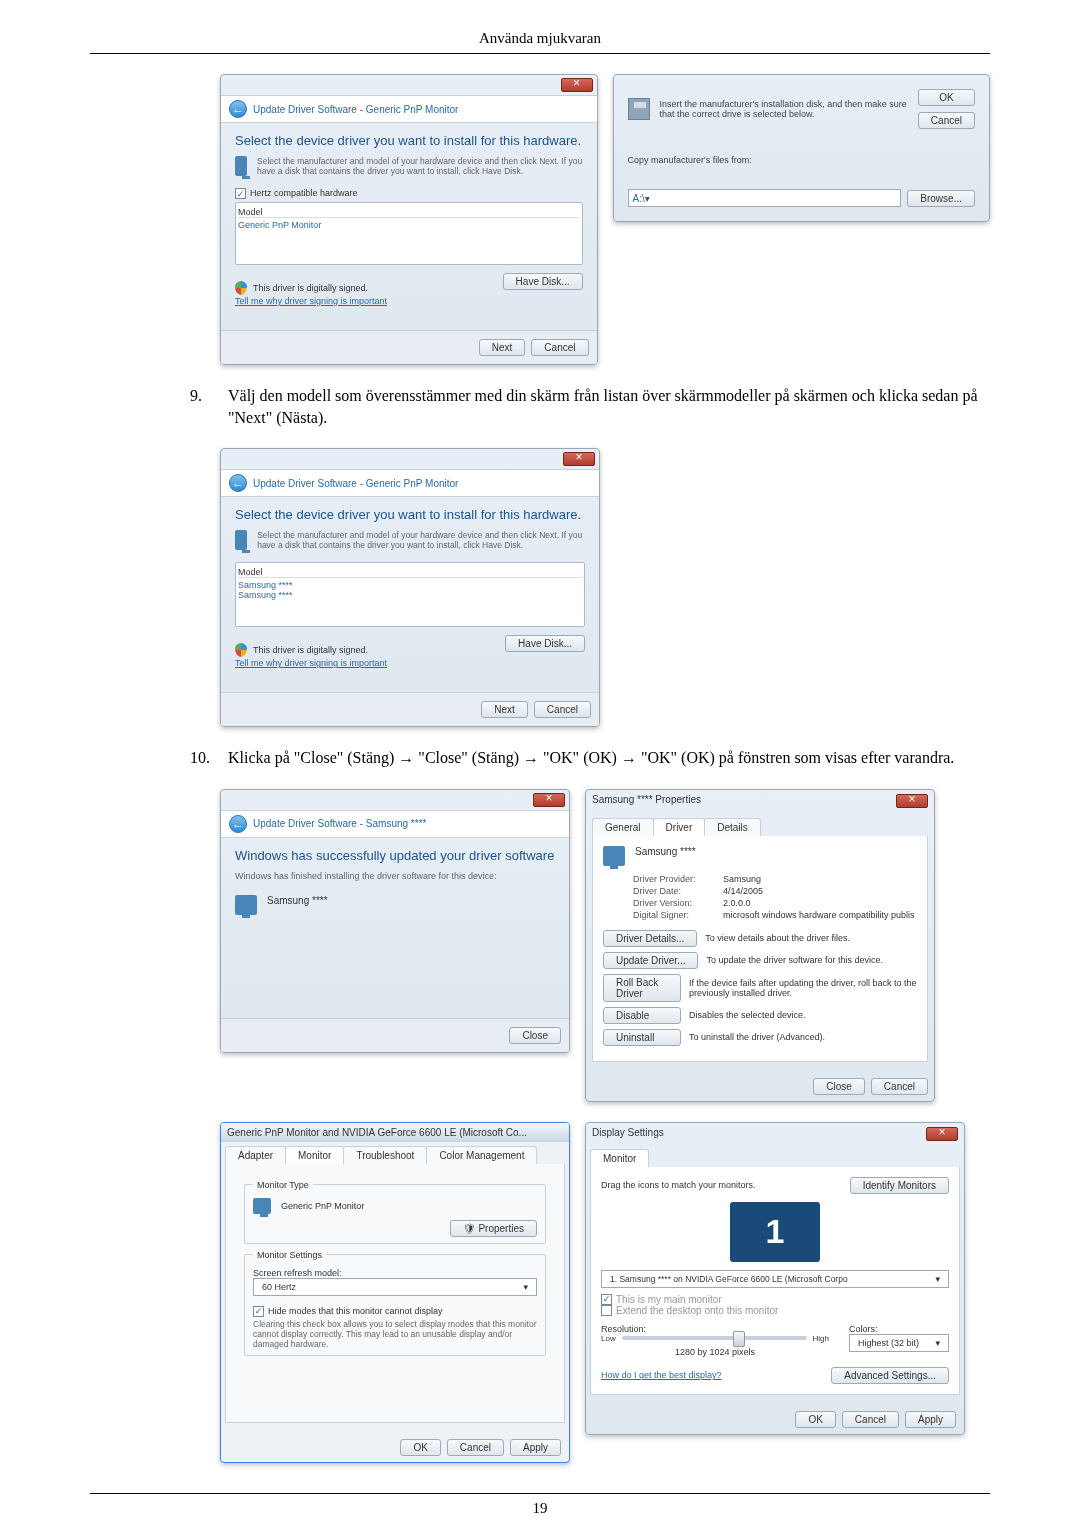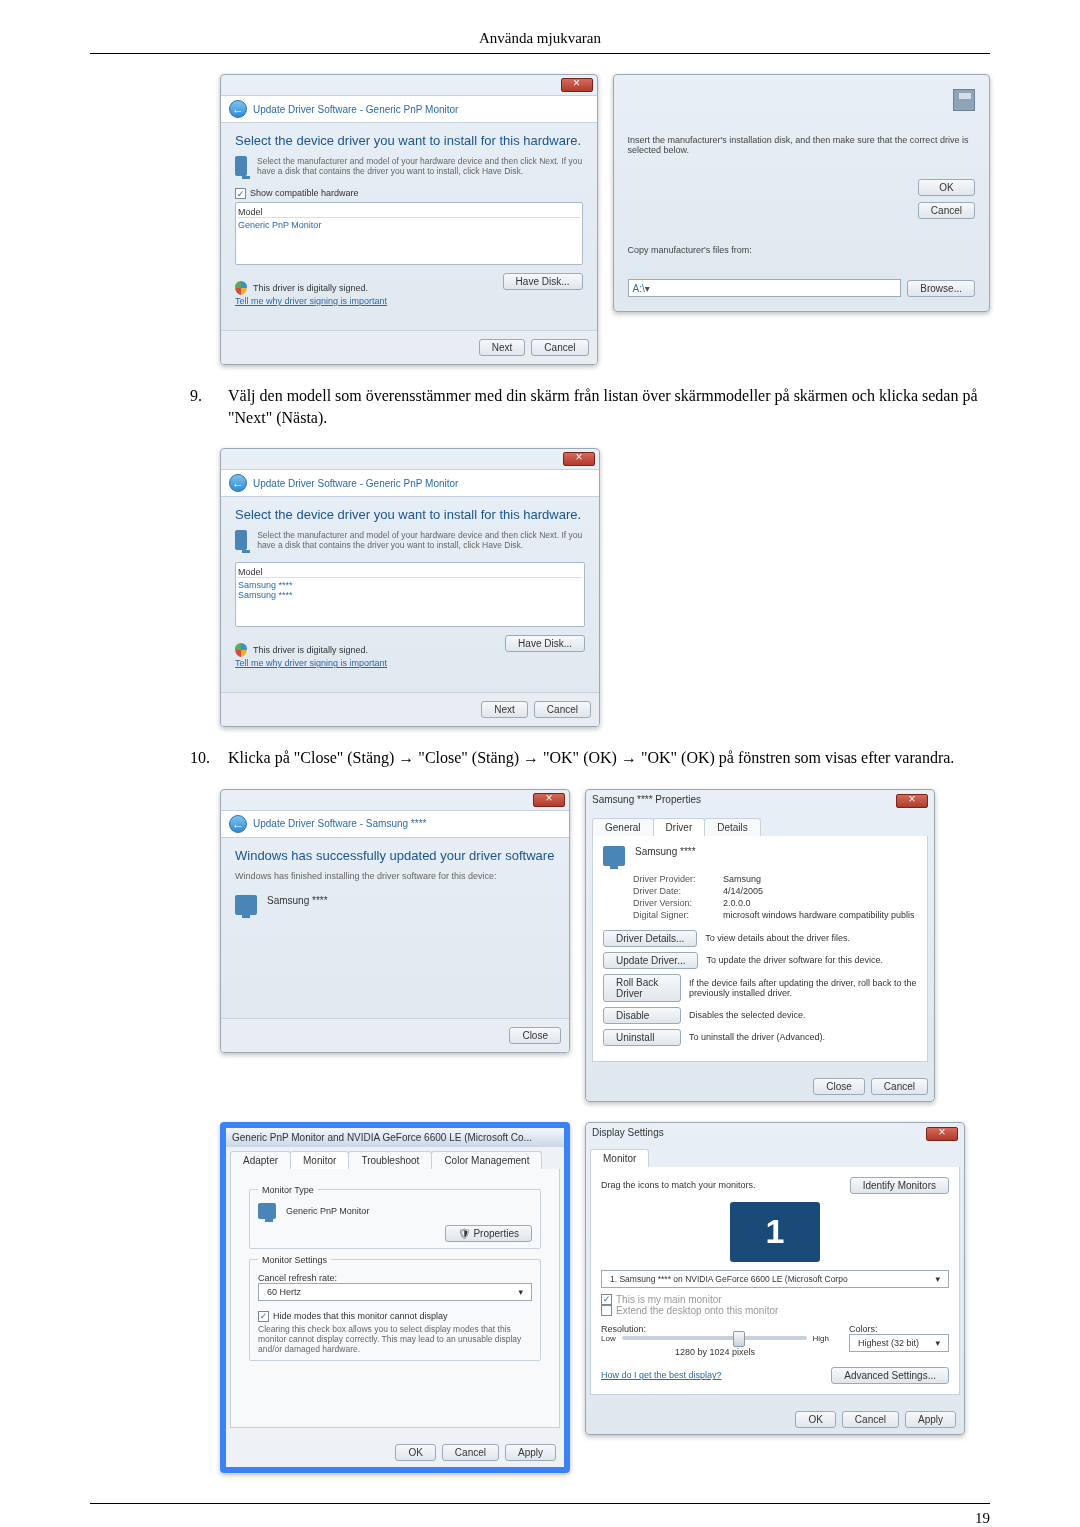--- a/index.html
+++ b/index.html
@@ -110,51 +110,51 @@
     .btnrow { text-align:right; margin-top:10px; display:flex; gap:6px; justify-content:flex-end; }
     .link { color:#2a6aa8; text-decoration:underline; font-size:9px;}
     .shield-row{display:flex;gap:6px;align-items:center;margin-top:8px;}
     .shield-ico{width:12px;height:14px;background:conic-gradient(#3b8ed0 0 25%,#e7b12c 0 50%,#d04e3b 0 75%,#5aac5a 0);border-radius:50% 50% 50% 50% / 40% 40% 60% 60%;}
 
     .install-from-disk {
       width: 380px;
       font-size:10px;
     }
     .ifd-body{padding:14px;}
-    .ifd-row{display:flex;gap:24px;align-items:flex-end;flex-direction:column;}
+    .ifd-row{display:flex;gap:10px;align-items:center;}
     .floppy-ico{width:22px;height:22px;background:#8fa4b6;border:1px solid #6b8296;position:relative;}
     .floppy-ico::after{content:"";position:absolute;top:3px;left:5px;width:12px;height:6px;background:#d4dde5;}
     .ifd-buttons{display:flex;flex-direction:column;gap:6px;margin-left:auto;}
     .field-row{display:flex;gap:6px;align-items:center;margin-top:24px;}
     .textfield{flex:1;background:#fff;border:1px solid #9aaab8;height:18px;font-size:10px;padding:0 4px;display:flex;align-items:center;color:#2a6aa8;}
 
     .props-dialog{width:350px;}
     .tabs{display:flex;gap:0;background:#f0f3f7;border-top:1px solid #c6d1dc;}
     .tab{padding:3px 12px;font-size:10px;border:1px solid #c6d1dc;background:#f7f9fb;border-bottom:none;border-top-left-radius:3px;border-top-right-radius:3px;margin-right:-1px;}
     .tab.active{background:#fff;}
     .props-body{background:#fff;border:1px solid #c6d1dc;border-top:none;padding:10px;}
     .kvrow{display:flex;gap:10px;font-size:9px;margin:2px 0;}
     .kvrow .k{color:#555;min-width:80px;}
     .boxbtn-row{display:flex;gap:8px;align-items:center;margin:5px 0;font-size:9px;}
     .boxbtn{min-width:78px;}
 
-    .classic-dialog{width:350px;background:#eef1f5;border:6px solid #3b82f6;}
+    .classic-dialog{width:350px;background:#eef1f5;border:1px solid #3b82f6;}
     .classic-title{background:linear-gradient(#f4f7fb,#c8d7e6);padding:3px 6px;font-size:10px;display:flex;justify-content:space-between;align-items:center;}
     .fieldset{border:1px solid #c6d1dc;border-radius:2px;margin:6px 8px;padding:8px 8px 6px;font-size:9px;}
     .fieldset legend{font-size:9px;padding:0 4px;}
     .select{background:#fff;border:1px solid #9aaab8;height:18px;font-size:9px;width:100%;padding:0 8px;display:flex;align-items:center;justify-content:space-between;}
     .checkbox{display:flex;gap:4px;align-items:flex-start;}
     .checkbox .cb{width:11px;height:11px;border:1px solid #7a8994;background:#fff;display:flex;align-items:center;justify-content:center;font-size:9px;color:#2a6aa8;}
 
     .display-settings{width:380px;}
     .disp-body{background:#fff;border:1px solid #c6d1dc;border-top:none;padding:10px;}
     .mon-graphic{width:90px;height:60px;margin:8px auto;background:#1a4a78;border-radius:3px;color:#fff;display:flex;align-items:center;justify-content:center;font-size:34px;font-weight:700;}
     .slider{flex:1;height:4px;background:#c6d1dc;position:relative;border-radius:2px;}
     .slider::after{content:"";position:absolute;top:-5px;left:60%;width:10px;height:14px;background:linear-gradient(#f7f9fb,#c8d3de);border:1px solid #8a99a6;border-radius:2px;}
-    .foot { text-align:right; margin-top:30px; border-top:1px solid #000;padding-top:6px;font-size:15px;}
+    .foot { text-align:center; margin-top:30px; border-top:1px solid #000;padding-top:6px;font-size:15px;}
   </style>
 </head>
 <body>
 
 <div class="header-area">Använda mjukvaran</div>
 
 <div class="image-row">
 
   <div class="dialog" style="width:380px">
     <div class="tb">
@@ -165,21 +165,21 @@
       <span>Update Driver Software - Generic PnP Monitor</span>
     </div>
     <div class="inner-body">
       <div class="blue-heading">Select the device driver you want to install for this hardware.</div>
       <div class="descrow">
         <div class="monitor-ico"></div>
         <div style="font-size:8.5px;color:#666">Select the manufacturer and model of your hardware device and then click Next. If you have a disk that contains the driver you want to install, click Have Disk.</div>
       </div>
       <div class="checkbox" style="font-size:9px;margin-bottom:3px">
          <span class="cb">✓</span>
-         <span>Show compatible hardware</span>
+         <span>Hertz compatible hardware</span>
       </div>
       <div class="listbox">
         <div style="border-bottom:1px solid #ddd;margin-bottom:2px;">Model</div>
         <div style="color:#2a6aa8">Generic PnP Monitor</div>
         <div style="height:30px"></div>
       </div>
       <div style="display:flex;justify-content:space-between;align-items:flex-start;margin-top:8px">
         <div>
           <div class="shield-row">
               <span class="shield-ico"></span>
@@ -377,21 +377,21 @@
         <fieldset class="fieldset">
             <legend>Monitor Type</legend>
           <div class="descrow" style="margin:0;align-items:center">
             <div class="monitor-ico" style="width:18px;height:16px"></div>
             <span>Generic PnP Monitor</span>
           </div>
           <div style="text-align:right;margin-top:6px"><span class="btn">🛡 <span>Properties</span></span></div>
         </fieldset>
         <fieldset class="fieldset">
             <legend>Monitor Settings</legend>
-          <div>Cancel refresh rate:</div>
+          <div>Screen refresh model:</div>
           <div class="select">
               <span>60 Hertz</span>
               <span>▾</span>
             </div>
           <div class="checkbox" style="margin-top:10px">
             <span class="cb">✓</span>
             <span>Hide modes that this monitor cannot display</span>
           </div>
           <div style="font-size:8.5px;color:#666;margin-top:2px">Clearing this check box allows you to select display modes that this monitor cannot display correctly. This may lead to an unusable display and/or damaged hardware.</div>
         </fieldset>

